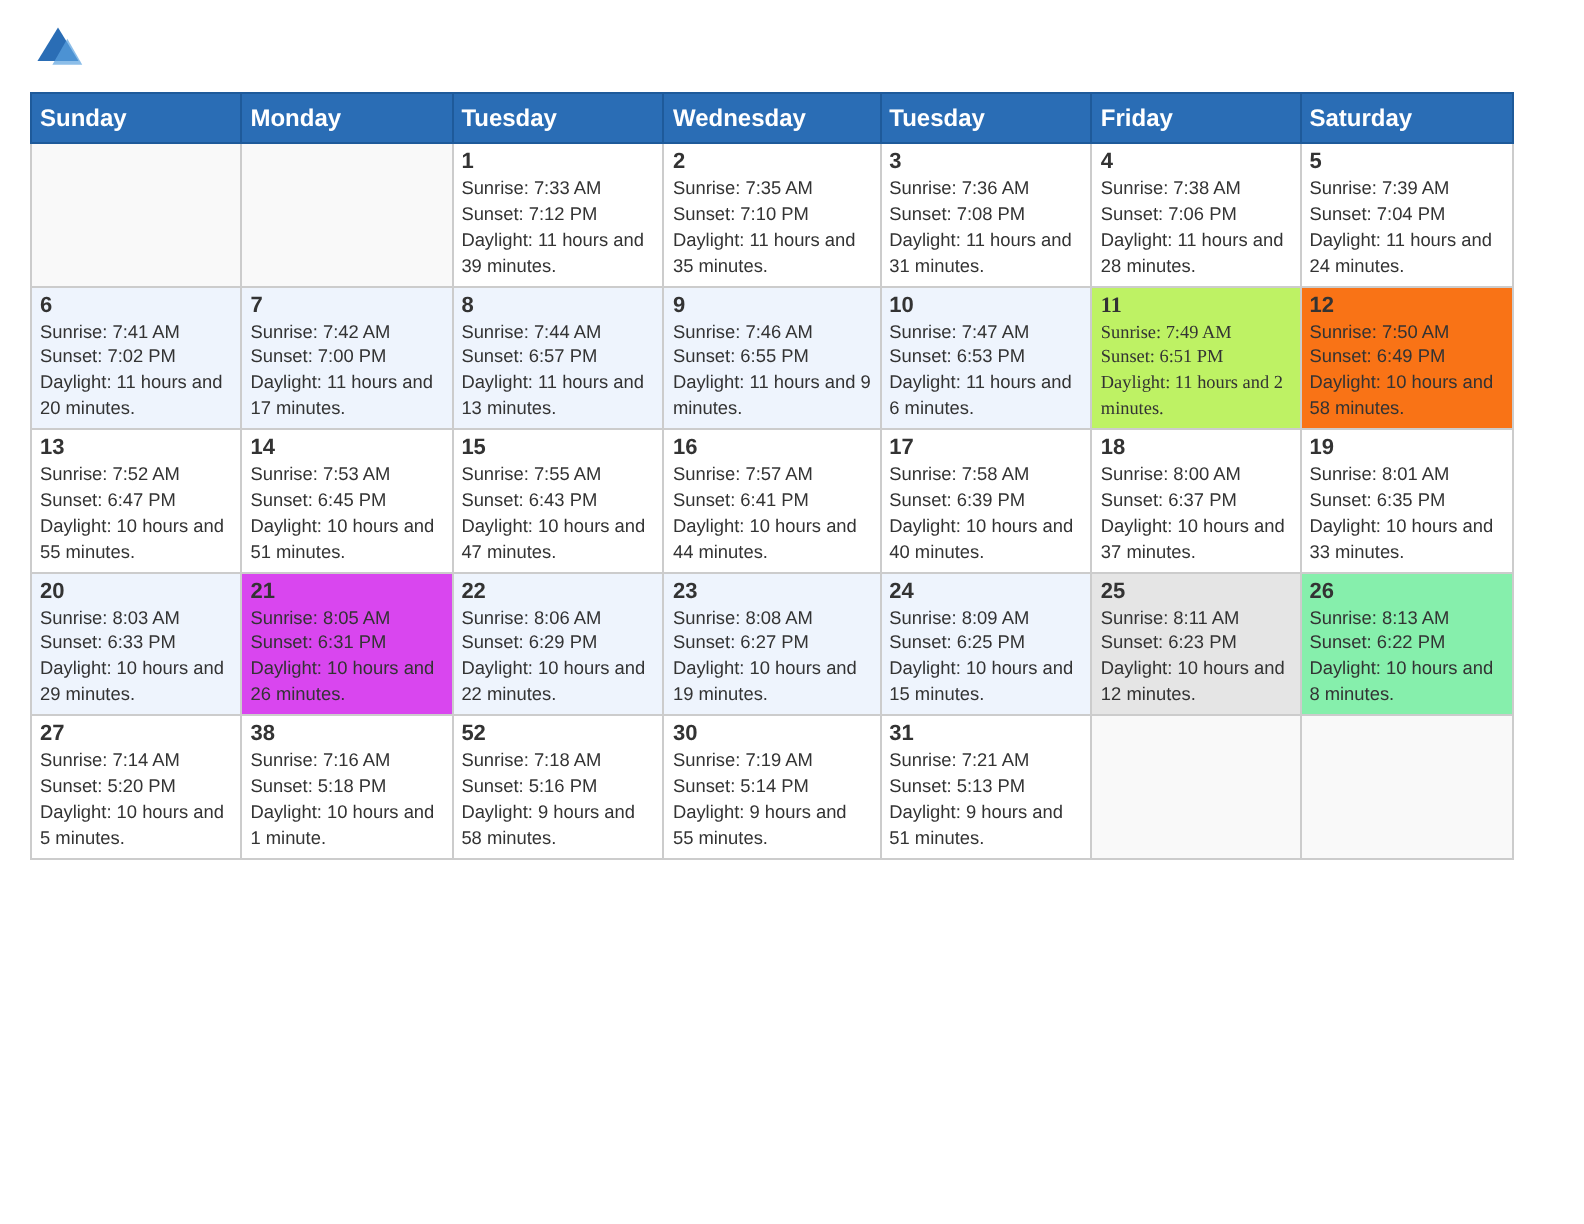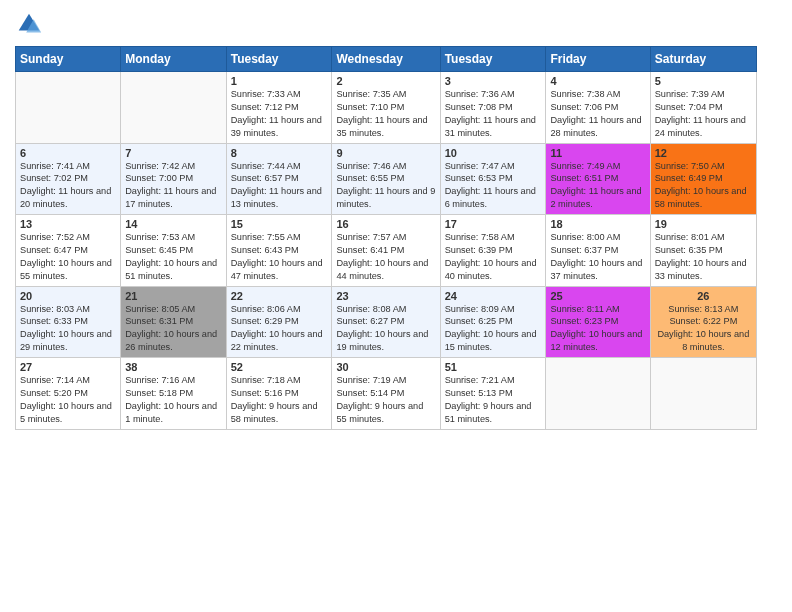--- a/index.html
+++ b/index.html
@@ -163,21 +163,21 @@
             <div class="day-info">Sunrise: 7:44 AM<br>Sunset: 6:57 PM<br>Daylight: 11 hours and 13 minutes.</div>
           </td>
           <td style="background: rgb(238, 244, 253);">
             <div class="day-number">9</div>
             <div class="day-info">Sunrise: 7:46 AM<br>Sunset: 6:55 PM<br>Daylight: 11 hours and 9 minutes.</div>
           </td>
           <td style="background: rgb(238, 244, 253);">
             <div class="day-number">10</div>
             <div class="day-info">Sunrise: 7:47 AM<br>Sunset: 6:53 PM<br>Daylight: 11 hours and 6 minutes.</div>
           </td>
-          <td style="background: #d946ef;">
+          <td style="background: #bef264; font-family: Liberation Serif, serif;">
             <div class="day-number">11</div>
             <div class="day-info">Sunrise: 7:49 AM<br>Sunset: 6:51 PM<br>Daylight: 11 hours and 2 minutes.</div>
           </td>
           <td style="background: #f97316;">
             <div class="day-number">12</div>
             <div class="day-info">Sunrise: 7:50 AM<br>Sunset: 6:49 PM<br>Daylight: 10 hours and 58 minutes.</div>
           </td>
         </tr>
         <tr>
           <td>
@@ -207,41 +207,41 @@
           <td>
             <div class="day-number">19</div>
             <div class="day-info">Sunrise: 8:01 AM<br>Sunset: 6:35 PM<br>Daylight: 10 hours and 33 minutes.</div>
           </td>
         </tr>
         <tr>
           <td style="background: rgb(238, 244, 253);">
             <div class="day-number">20</div>
             <div class="day-info">Sunrise: 8:03 AM<br>Sunset: 6:33 PM<br>Daylight: 10 hours and 29 minutes.</div>
           </td>
-          <td style="background: #a3a3a3; margin-left: 22px;">
+          <td style="background: #d946ef; margin-left: 22px;">
             <div class="day-number">21</div>
             <div class="day-info">Sunrise: 8:05 AM<br>Sunset: 6:31 PM<br>Daylight: 10 hours and 26 minutes.</div>
           </td>
           <td style="background: rgb(238, 244, 253);">
             <div class="day-number">22</div>
             <div class="day-info">Sunrise: 8:06 AM<br>Sunset: 6:29 PM<br>Daylight: 10 hours and 22 minutes.</div>
           </td>
           <td style="background: rgb(238, 244, 253);">
             <div class="day-number">23</div>
             <div class="day-info">Sunrise: 8:08 AM<br>Sunset: 6:27 PM<br>Daylight: 10 hours and 19 minutes.</div>
           </td>
           <td style="background: rgb(238, 244, 253);">
             <div class="day-number">24</div>
             <div class="day-info">Sunrise: 8:09 AM<br>Sunset: 6:25 PM<br>Daylight: 10 hours and 15 minutes.</div>
           </td>
-          <td style="background: #d946ef;">
+          <td style="background: #e5e5e5;">
             <div class="day-number">25</div>
             <div class="day-info">Sunrise: 8:11 AM<br>Sunset: 6:23 PM<br>Daylight: 10 hours and 12 minutes.</div>
           </td>
-          <td style="background: #fdba74; text-align: center;">
+          <td style="background: #86efac;">
             <div class="day-number">26</div>
             <div class="day-info">Sunrise: 8:13 AM<br>Sunset: 6:22 PM<br>Daylight: 10 hours and 8 minutes.</div>
           </td>
         </tr>
         <tr>
           <td>
             <div class="day-number">27</div>
             <div class="day-info">Sunrise: 7:14 AM<br>Sunset: 5:20 PM<br>Daylight: 10 hours and 5 minutes.</div>
           </td>
           <td>
@@ -250,21 +250,21 @@
           </td>
           <td>
             <div class="day-number">52</div>
             <div class="day-info">Sunrise: 7:18 AM<br>Sunset: 5:16 PM<br>Daylight: 9 hours and 58 minutes.</div>
           </td>
           <td>
             <div class="day-number">30</div>
             <div class="day-info">Sunrise: 7:19 AM<br>Sunset: 5:14 PM<br>Daylight: 9 hours and 55 minutes.</div>
           </td>
           <td>
-            <div class="day-number">51</div>
+            <div class="day-number">31</div>
             <div class="day-info">Sunrise: 7:21 AM<br>Sunset: 5:13 PM<br>Daylight: 9 hours and 51 minutes.</div>
           </td>
           <td class="empty"></td>
           <td class="empty"></td>
         </tr>
       </tbody>
   </table>
 </div>
 
 </body></html>

